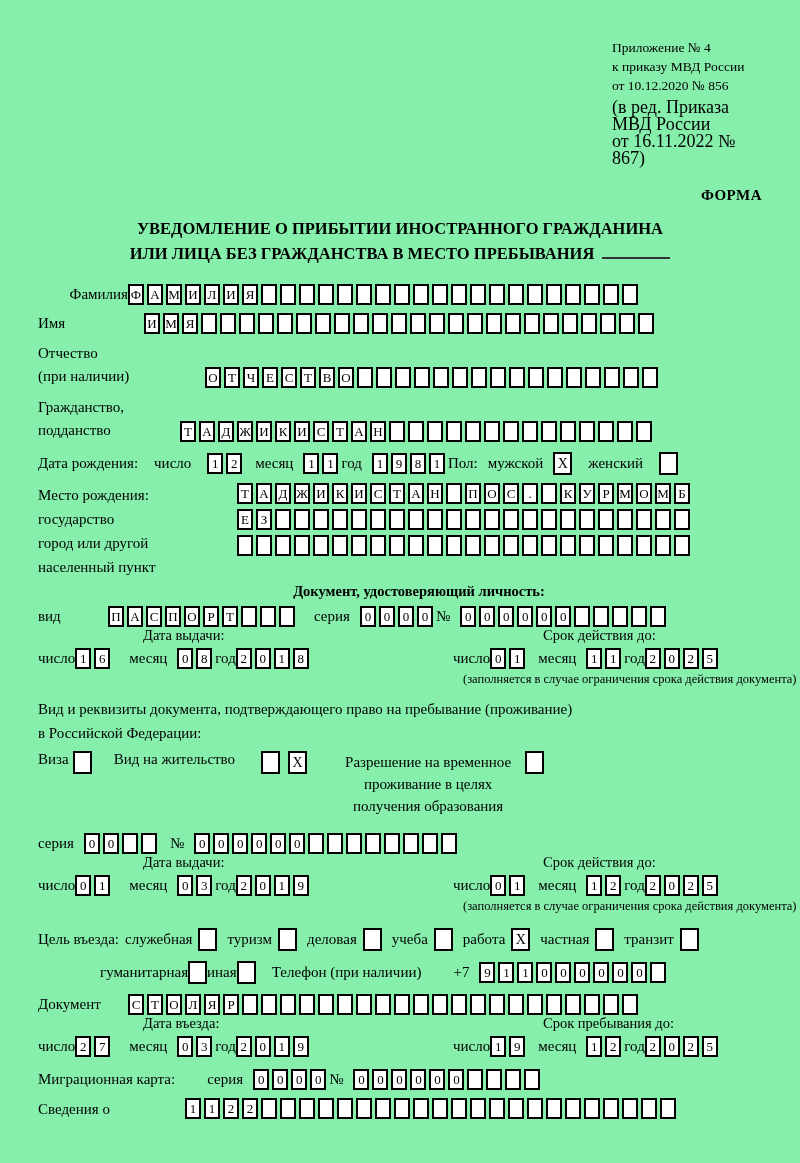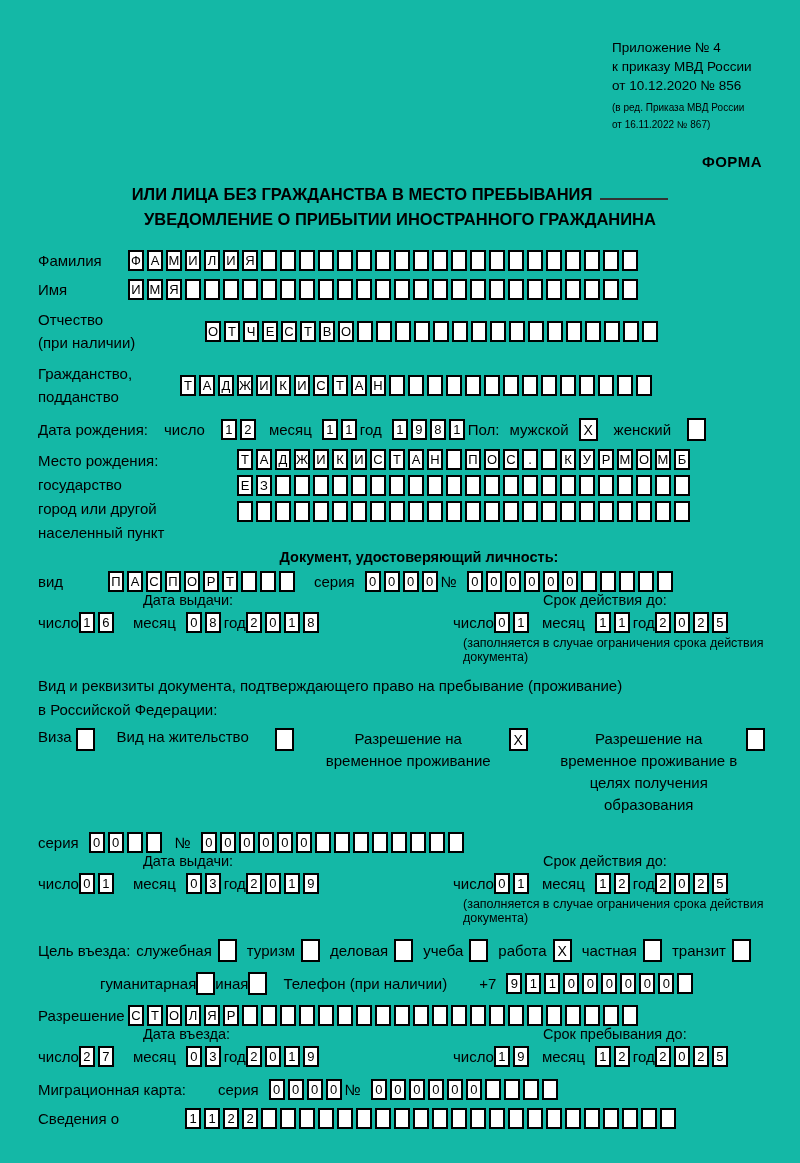--- a/index.html
+++ b/index.html
@@ -1,24 +1,24 @@
 <!DOCTYPE html>
 <html><head>
 <meta charset="utf-8">
 <style>
   * { box-sizing: border-box; }
   html,body { margin:0; padding:0; background:#fff; }
   .page {
-    width:800px; height:1163px; background:#14b8a6; color:#000;
-    font-family:Liberation Sans, sans-serif; font-size:15px;
+    width:800px; height:1163px; background:#86efac; color:#000;
+    font-family:Liberation Serif, serif; font-size:15px;
     position:relative; overflow:hidden;
   }
   
   .annex { margin:38px 38px 0 612px; line-height:19px; font-size:13.5px; }
-  .annex .small { font-size:10px; line-height:17px; margin-top:4px; }
+  .annex .small { font-size:18px; line-height:17px; margin-top:4px; }
   .forma { text-align:right; margin:20px 38px 0 0; font-weight:bold; font-size:15px; letter-spacing:.5px;padding-left:16px; }
   .title { text-align:center; font-weight:bold; font-size:16.5px; line-height:25px; margin-top:12px; }
   .title-underline { display:inline-block; width:68px; border-bottom:2px solid #333; height:14px; margin-left:8px; }
   .sec1 { font-weight:bold; font-size:15.5px; margin:24px 10px 0 62px; letter-spacing:.2px; }
 
   
   .body { margin:0 0 0 38px; }
   .cell {
     display:inline-flex; align-items:center; justify-content:center;
     width:16px; height:21px; border:2px solid #000; margin-right:3px;
@@ -27,24 +27,24 @@
   .boxes { display:inline-flex; flex-wrap:nowrap; align-items:center; }
   .checkbox {
     display:inline-flex; align-items:center; justify-content:center;
     width:19px; height:23px; border:2px solid #000; font-size:14px; flex:none; background:#fff;
   }
   .row { display:flex; align-items:center; }
   .lbl { flex:none; }
 
   
   .r-surname { margin-top:18px; }
-  .r-surname .lbl { width:90px; }
-  .r-name { margin-top:8px; }
+  .r-surname .lbl { width:90px;text-align:right; }
+  .r-name { margin-top:8px;gap:16px; }
   .r-name .lbl { width:90px; }
-  .two-col { display:flex; align-items:center; margin-top:8px; }
+  .two-col { display:flex; align-items:flex-end; margin-top:8px; }
   .two-col .lblcol { flex:none; line-height:23px; }
   .patr .lblcol { width:167px; }
   .cit  .lblcol { width:142px; }
   .birthrow { margin-top:10px; display:flex; align-items:center; }
   .gap-s { display:inline-block; width:10px; }
   .gap-m { display:inline-block; width:16px; }
   .birthplace { display:flex; align-items:flex-start; margin-top:8px;gap:32px; }
   .birthplace .lblcol { width:167px; flex:none; line-height:24px; }
   .bp-rows .boxes { margin-bottom:5px; display:flex; }
 
@@ -89,24 +89,24 @@
     <div>от 10.12.2020 № 856</div>
     <div class="small">
       <div>(в ред. Приказа МВД России</div>
       <div>от 16.11.2022 № 867)</div>
     </div>
   </div>
 
   <div class="forma">ФОРМА</div>
 
   <div class="title">
+    <div>УВЕДОМЛЕНИЕ О ПРИБЫТИИ ИНОСТРАННОГО ГРАЖДАНИНА</div>
     <div>
       <span>ИЛИ ЛИЦА БЕЗ ГРАЖДАНСТВА В МЕСТО ПРЕБЫВАНИЯ</span><span class="title-underline"></span>
     </div>
-    <div>УВЕДОМЛЕНИЕ О ПРИБЫТИИ ИНОСТРАННОГО ГРАЖДАНИНА</div>
   </div>
 
 
   <div class="body">
 
     <div class="row r-surname">
       <span class="lbl">Фамилия</span>
       <span class="boxes">
           <span class="cell">Ф</span>
           <span class="cell">А</span>
@@ -459,21 +459,20 @@
     <div class="intro">
       <div>Вид и реквизиты документа, подтверждающего право на пребывание (проживание)</div>
       <div>в Российской Федерации:</div>
     </div>
 
     <div class="res-row">
       <span>Виза</span>
       <span class="checkbox" style="margin-left:4px"></span>
       <span style="margin-left:22px">Вид на жительство</span>
       <span class="checkbox" style="margin-left:26px"></span>
-      <span class="res-lbl3" style="margin-left:22px">Разрешение на временное проживание</span>
       <span class="checkbox" style="margin-left:8px">X</span>
       <span class="res-lbl4" style="margin-left:32px">Разрешение на временное проживание в целях получения образования</span>
       <span class="checkbox" style="margin-left:8px"></span>
     </div>
 
     <div class="seriya2">
       <span>серия</span>
       <span class="gap-s"></span>
       <span class="boxes">
           <span class="cell">0</span>
@@ -594,21 +593,21 @@
           <span class="cell">0</span>
           <span class="cell">0</span>
           <span class="cell">0</span>
           <span class="cell">0</span>
           <span class="cell">0</span>
           <span class="cell"></span>
         </span>
     </div>
 
     <div class="prof-row">
-      <span class="lbl">Разрешение</span>
+      <span class="lbl">Документ</span>
       <span class="boxes">
           <span class="cell">С</span>
           <span class="cell">Т</span>
           <span class="cell">О</span>
           <span class="cell">Л</span>
           <span class="cell">Я</span>
           <span class="cell">Р</span>
           <span class="cell"></span>
           <span class="cell"></span>
           <span class="cell"></span>

